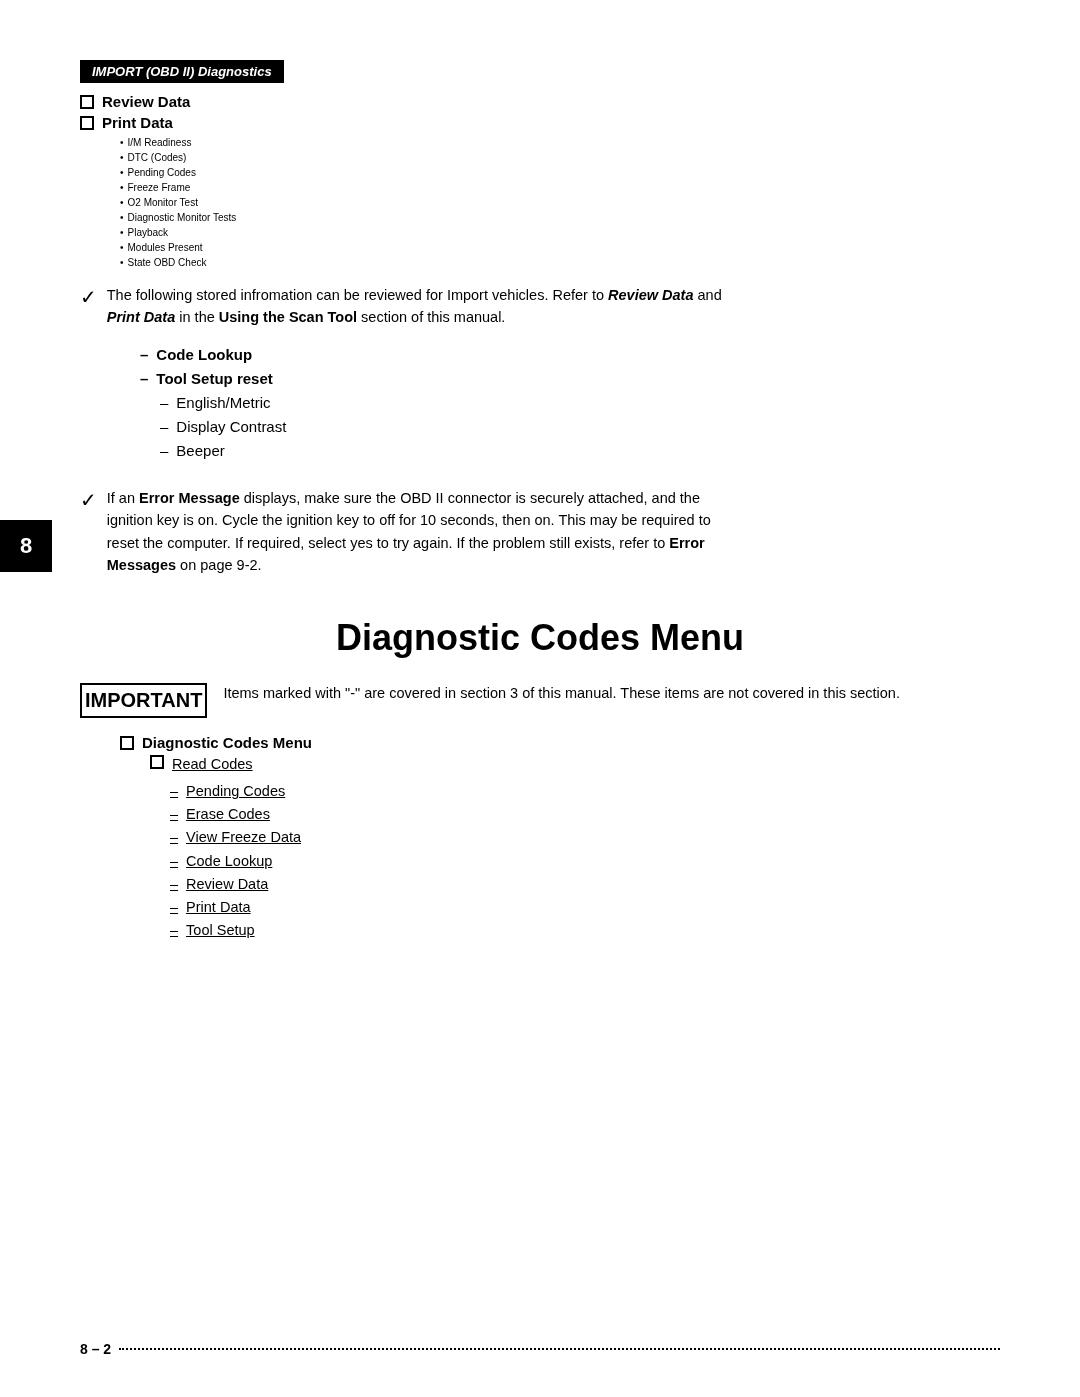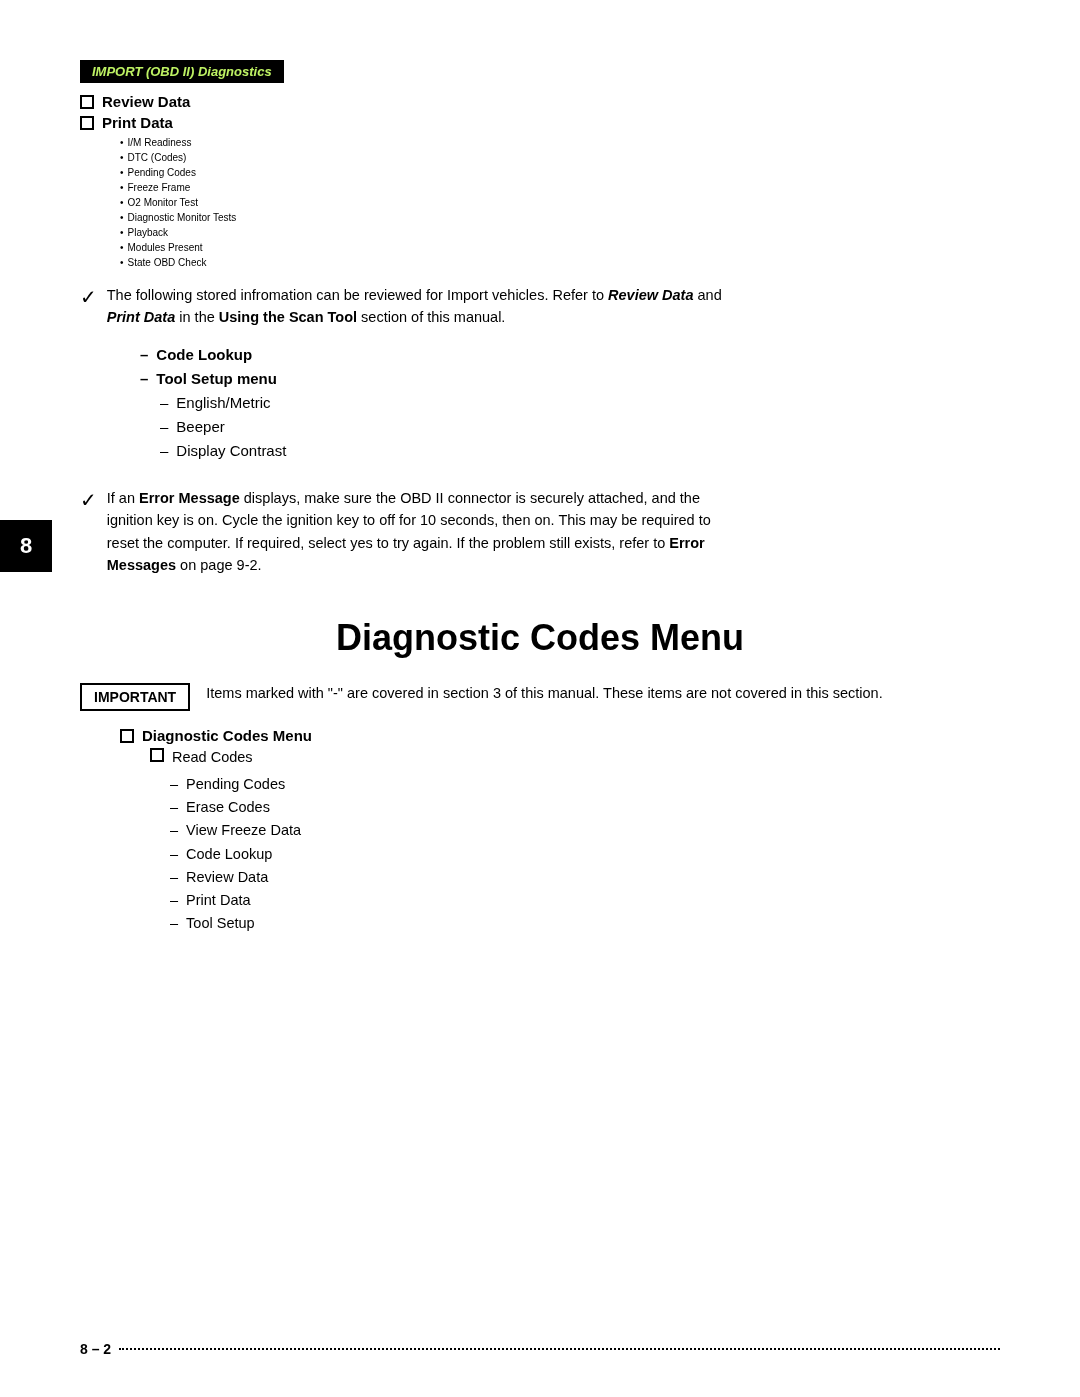--- a/index.html
+++ b/index.html
@@ -32,21 +32,21 @@
       width: 52px;
       height: 52px;
       display: flex;
       align-items: center;
       justify-content: center;
     }
 
     
     .header-bar {
       background: #000;
-      color: #bef264;
+      color: #ffffff;
       font-size: 13px;
       font-style: italic;
       font-weight: bold;
       padding: 4px 12px;
       margin-bottom: 10px;
       display: inline-block;
     }
 
     
     .checkbox-item {
@@ -134,37 +134,38 @@
     
     .important-block {
       display: flex;
       align-items: flex-start;
       margin-bottom: 16px;
       gap: 16px;
     }
     .important-label {
       border: 2px solid #000;
       font-weight: bold;
-      font-size: 14px;
-      padding: 4px 12px;
+      font-size: 20px;
+      padding: 4px 3px;
       white-space: nowrap;
       flex-shrink: 0;
       align-self: center;
     }
     .important-text {
       font-size: 14.5px;
       line-height: 1.5;
     }
 
     
     .dcm-section {
       margin-left: 40px;
     }
     .dcm-sub {
       margin-left: 30px;
+      text-decoration: underline;
     }
     .dcm-item {
       font-size: 14.5px;
       line-height: 1.6;
     }
     .dcm-dash::before {
       content: '–';
       margin-right: 8px;
     }
     .dcm-checkbox {
@@ -233,25 +234,25 @@
   <div class="note-block">
     <span class="checkmark">✓</span>
     <div class="note-text">
       <span>The following stored infromation can be reviewed for Import vehicles. Refer to </span><span class="bold italic">Review Data</span><span> and </span><span class="bold italic">Print Data</span><span> in the </span><span class="bold">Using the Scan Tool</span><span> section of this manual.</span>
     </div>
   </div>
 
   
   <div class="dash-section" id="dash-section">
       <div class="dash-item bold">Code Lookup</div>
-      <div class="dash-item bold">Tool Setup menu</div>
+      <div class="dash-item bold">Tool Setup reset</div>
       <div class="dash-sub">
         <div class="dash-item">English/Metric</div>
+        <div class="dash-item">Display Contrast</div>
         <div class="dash-item">Beeper</div>
-        <div class="dash-item">Display Contrast</div>
       </div>
     </div>
 
   
   <div class="note-block" style="margin-top:24px;">
     <span class="checkmark">✓</span>
     <div class="note-text">
       <span>If an </span><span class="bold">Error Message</span><span> displays, make sure the OBD  II connector is securely attached, and the ignition key is on. Cycle the ignition key to off for 10 seconds, then on. This may be required to reset the computer. If required, select yes to try again. If the problem still exists, refer to </span><span class="bold">Error Messages</span><span> on page 9-2.</span>
     </div>
   </div>

